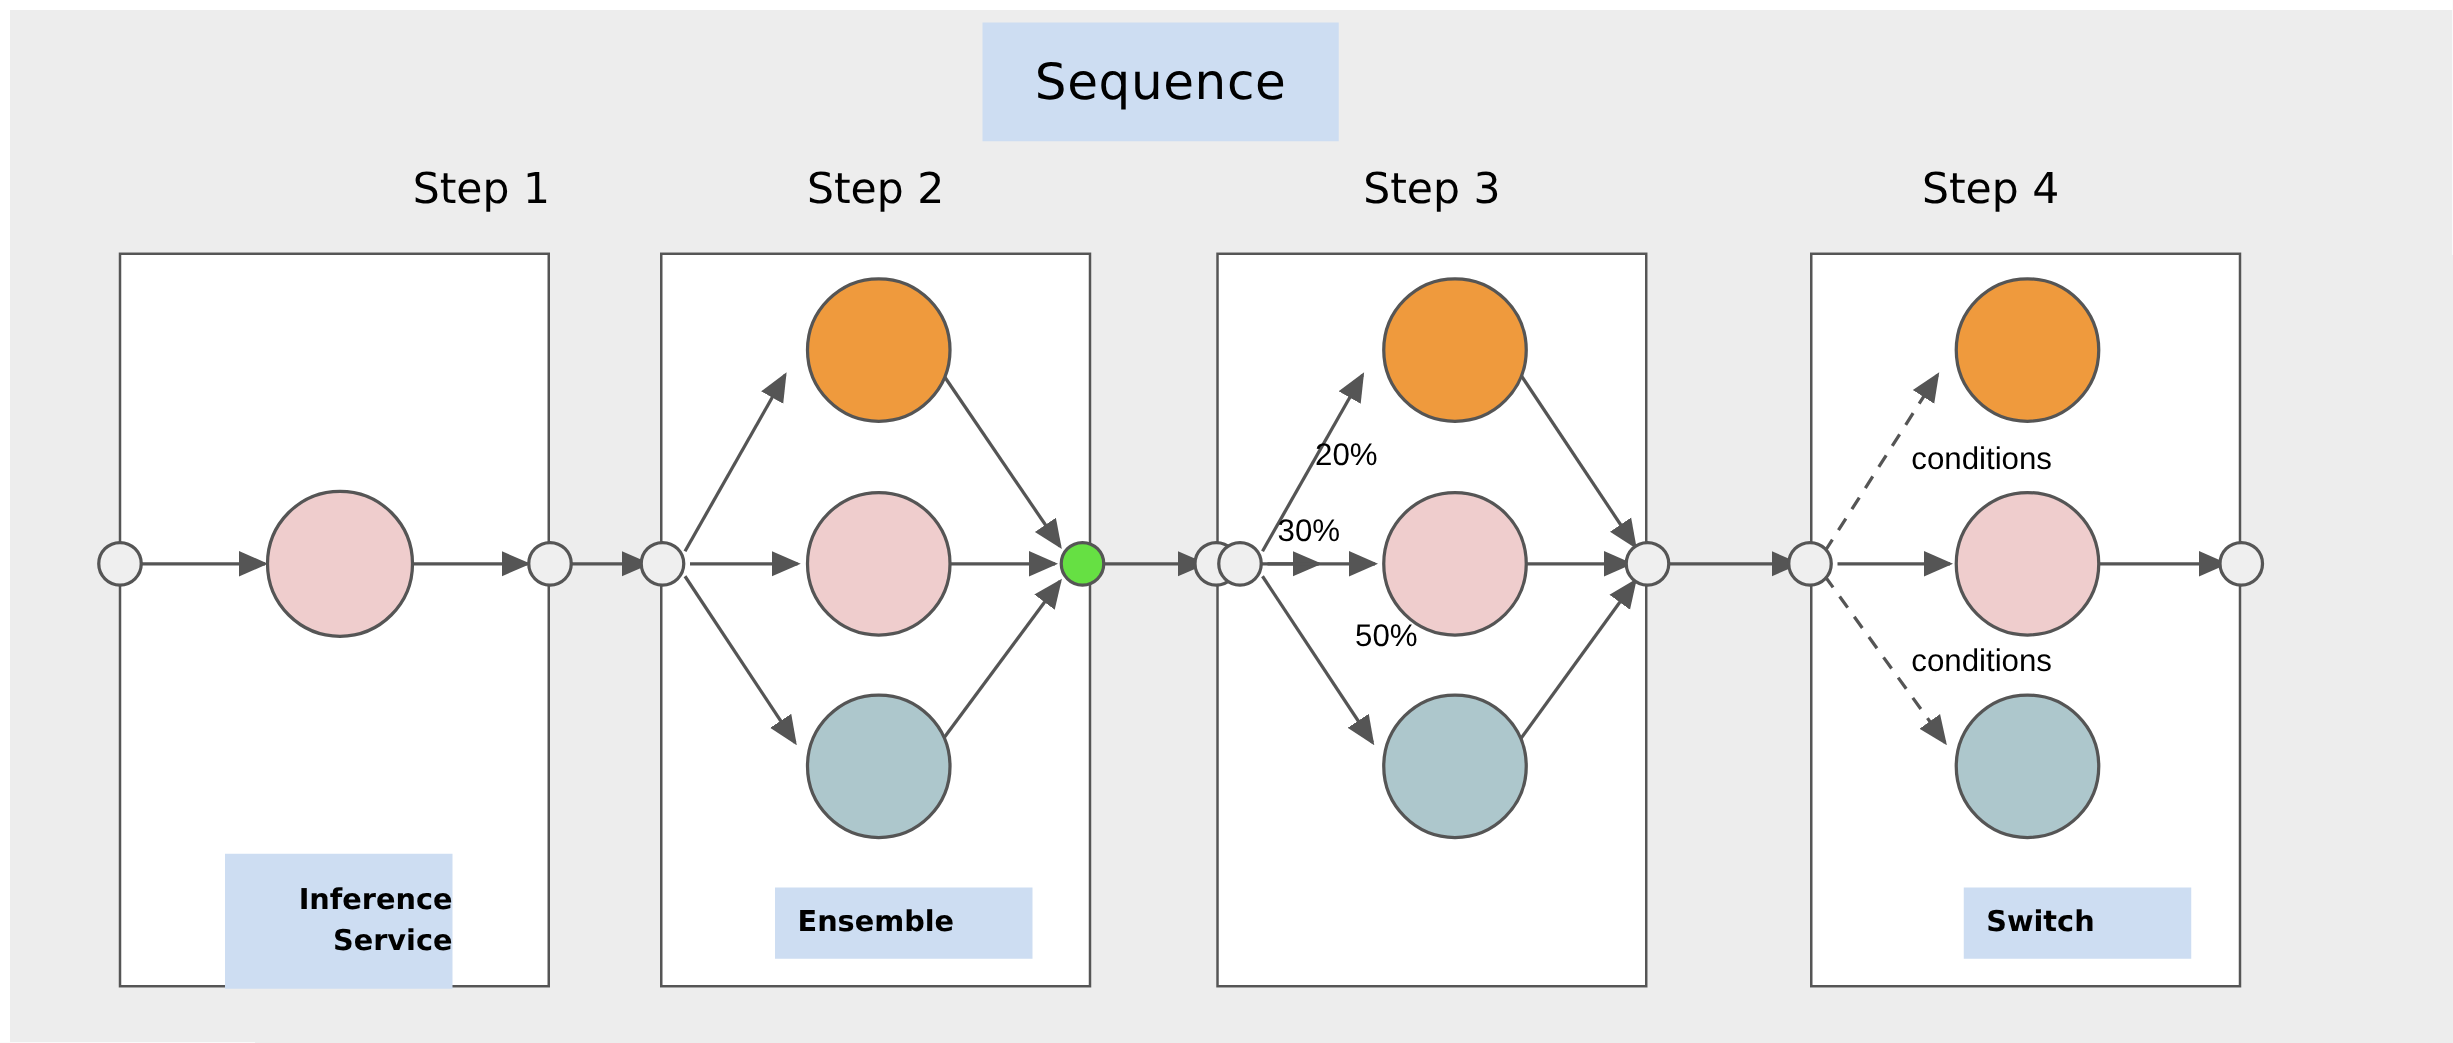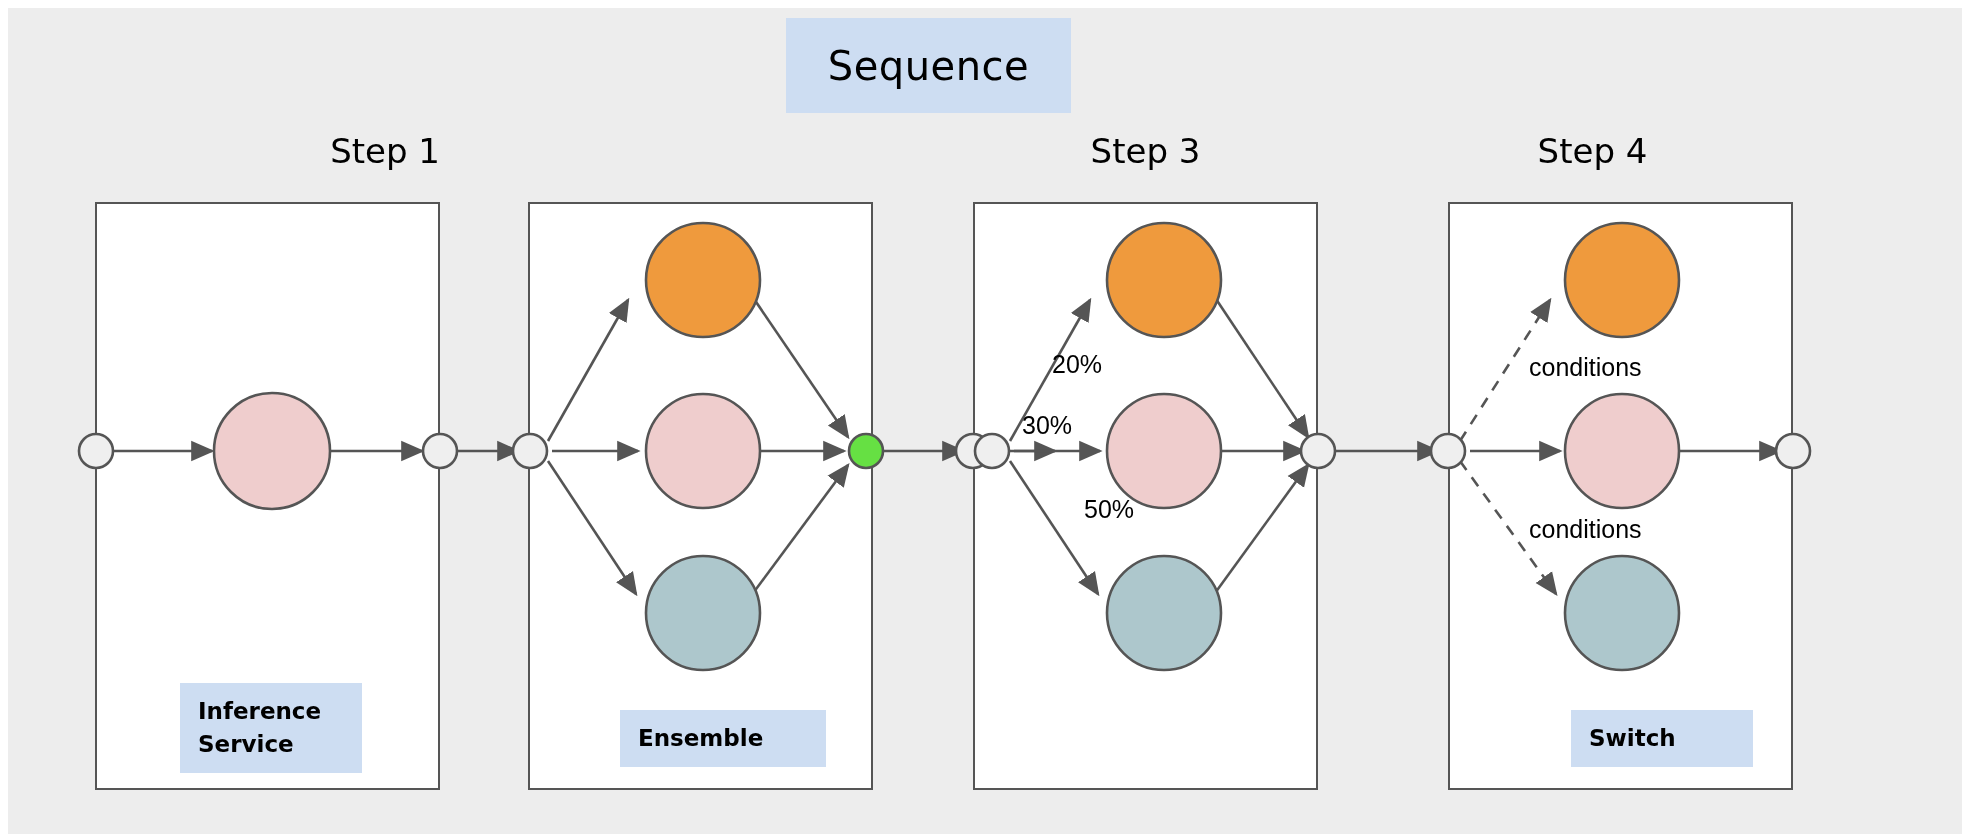--- a/index.html
+++ b/index.html
@@ -89,20 +89,21 @@
 <body>
 
 <div id="canvas">
   <div id="board"></div>
 
   <div class="title-box" style="left:786px; top:18px; width:285px; height:95px;">
     <span class="title-text">Sequence</span>
   </div>
 
   <div class="step-title" style="left:95px; top:131px; width:345px;text-align:right;">Step 1</div>
+  <div class="step-title" style="left:528px; top:131px; width:345px;">Step 2</div>
   <div class="step-title" style="left:973px; top:131px; width:345px;">Step 3</div>
   <div class="step-title" style="left:1420px; top:131px; width:345px;">Step 4</div>
 
   <div class="panel" style="left:95px; top:202px; width:345px; height:588px;"></div>
   <div class="panel" style="left:528px; top:202px; width:345px; height:588px;"></div>
   <div class="panel" style="left:973px; top:202px; width:345px; height:588px;"></div>
   <div class="panel" style="left:1448px; top:202px; width:345px; height:588px;"></div>
 
   <svg class="layer" viewBox="0 0 1962 834">
     <defs>
@@ -177,21 +178,21 @@
     <circle cx="1793" cy="451" r="17" fill="#efefef" stroke="#555555" stroke-width="2.6"></circle>
   </svg>
 
   <div class="edge-label" style="left:1052px; top:350px;">20%</div>
   <div class="edge-label" style="left:1022px; top:411px;">30%</div>
   <div class="edge-label" style="left:1052px; top:495px;margin-left:32px;">50%</div>
 
   <div class="edge-label" style="left:1529px; top:353px;">conditions</div>
   <div class="edge-label" style="left:1529px; top:515px;">conditions</div>
 
-  <div class="tag-box" style="left:180px; top:683px; width:182px; height:90px;">
+  <div class="tag-box" style="left:180px; top:683px; width:182px; height:108px;align-items:flex-end;">
     <span class="tag-text">Inference</span>
     <span class="tag-text">Service</span>
   </div>
 
   <div class="tag-box" style="left:620px; top:710px; width:206px; height:57px;">
     <span class="tag-text">Ensemble</span>
   </div>
 
 
   <div class="tag-box" style="left:1535px; top:710px; width:182px; height:57px;margin-left:36px;">

